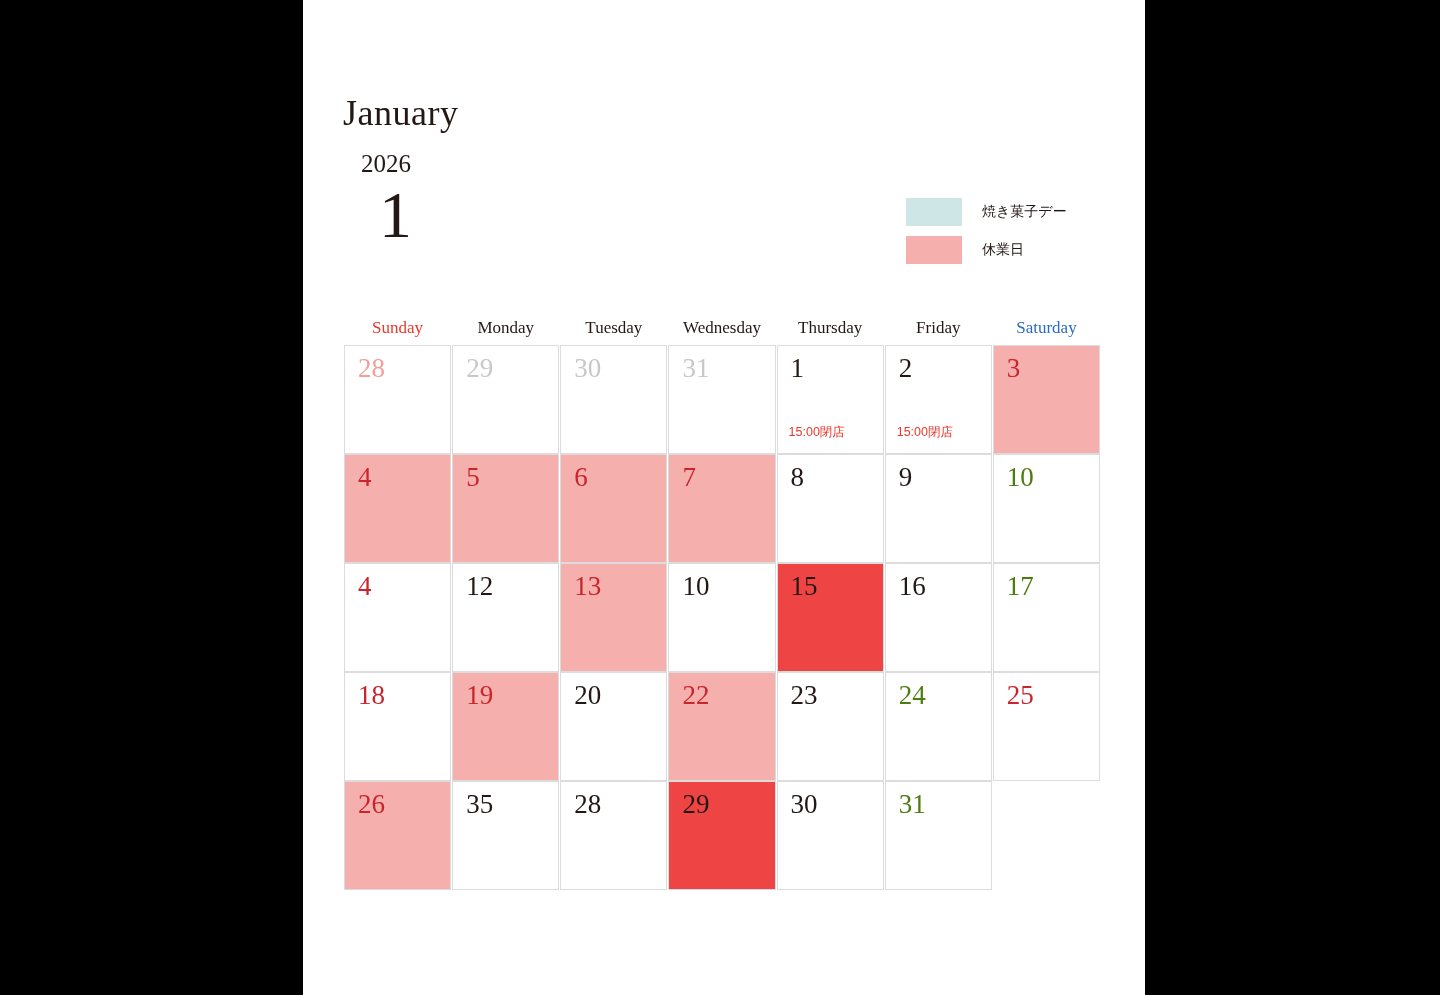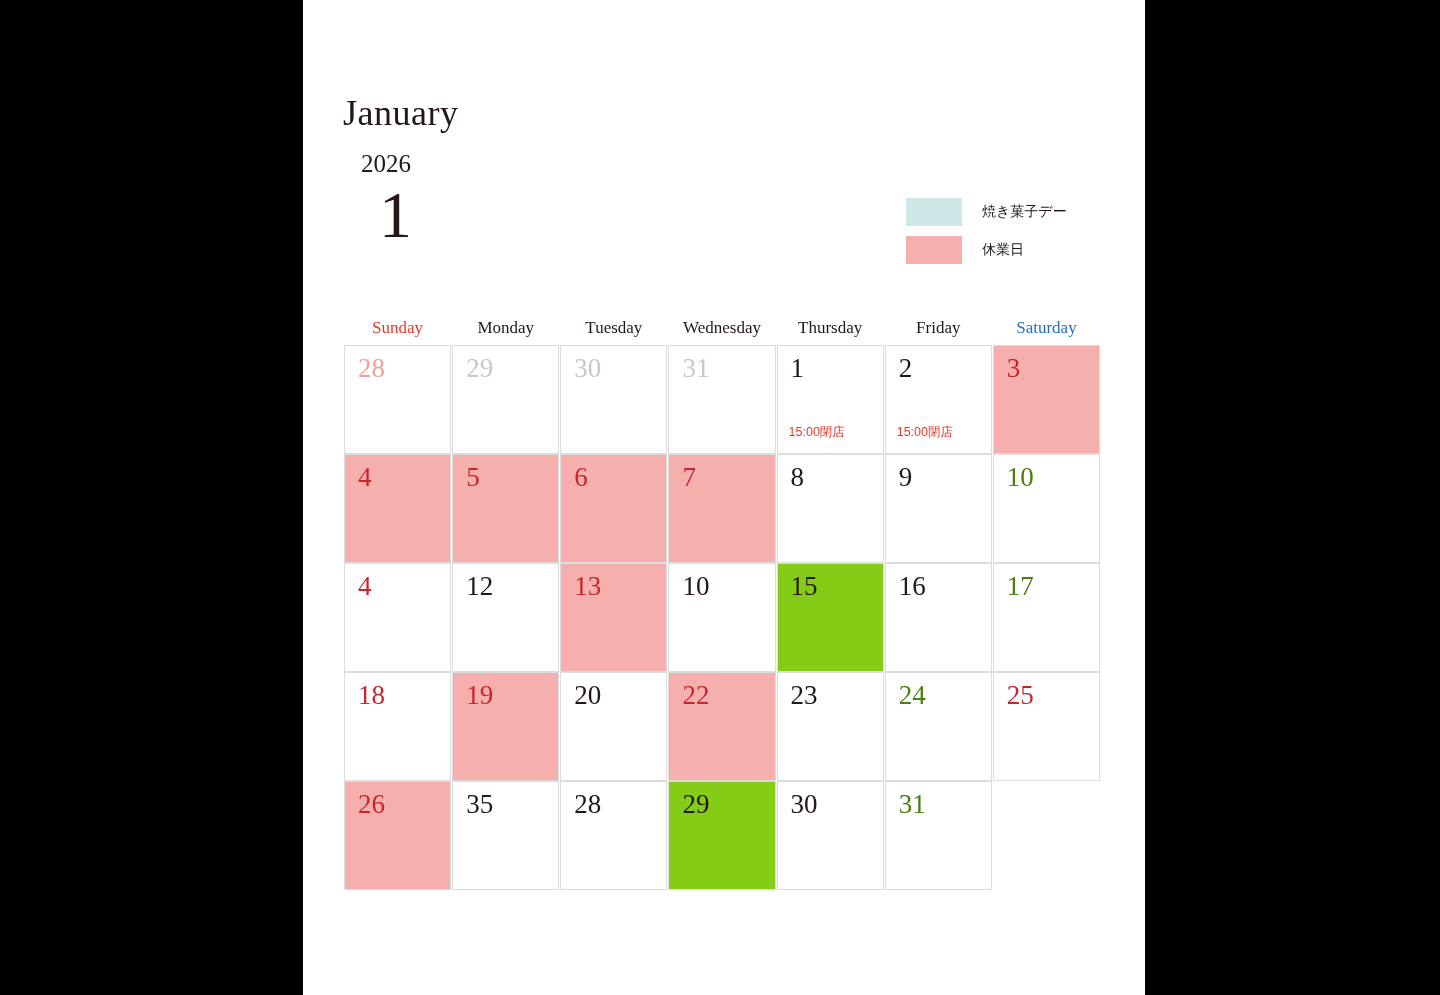--- a/index.html
+++ b/index.html
@@ -116,21 +116,21 @@
     line-height: 1.2;
     color: #231815;
   }
   .cell.sun .num { color: #c9252c; }
   .cell.sat .num { color: #4d7c0f; }
   .cell.other .num { color: #c8c8c8; }
   .cell.other.sun .num { color: #f0a098; }
   .cell.holiday { background: #f5b0ae; }
   .cell.holiday .num { color: #c9252c; }
   .cell.sat.holiday .num { color: #c9252c; }
-  .cell.baked { background: #84cc16; }
+  .cell.baked { background: #ef4444; }
   .cell .note {
     position: absolute;
     left: 11px;
     bottom: 12px;
     font-family: "Liberation Sans", sans-serif;
     font-size: 12.5px;
     color: #e8382b;
     white-space: nowrap;
   }
 </style>

